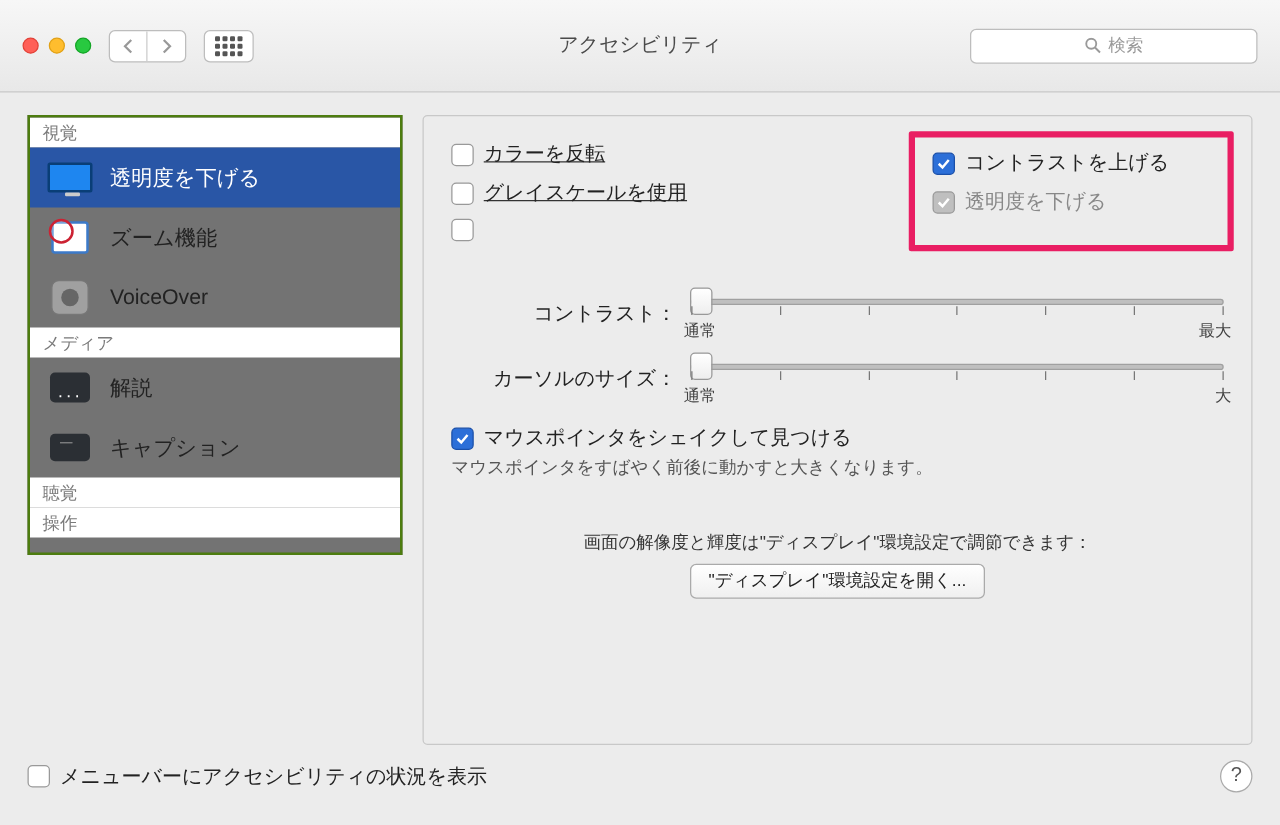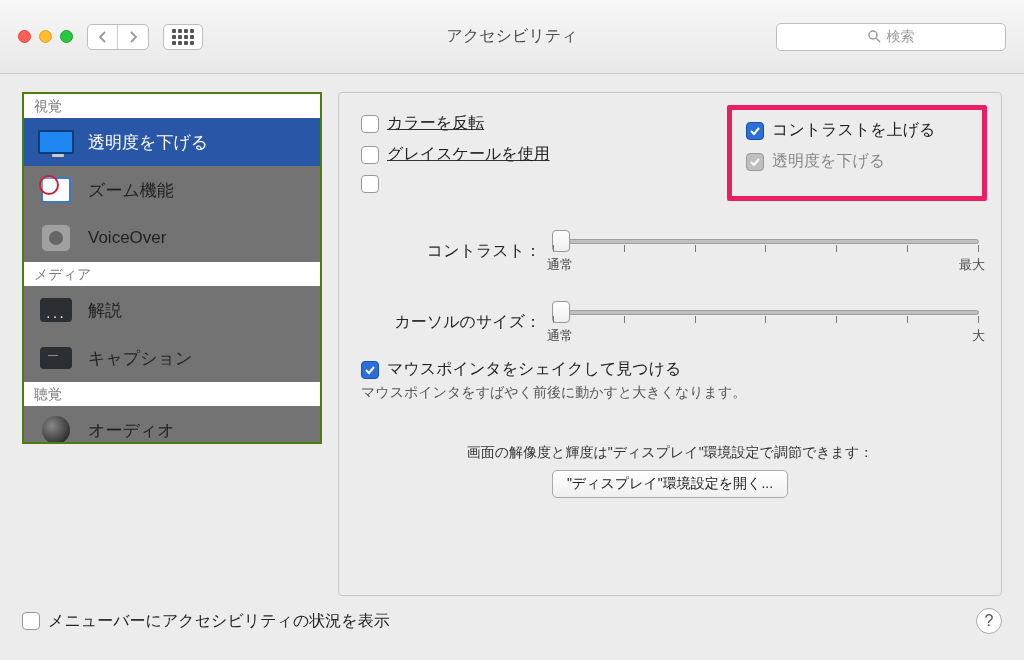--- a/index.html
+++ b/index.html
@@ -295,26 +295,20 @@
 
     <div class="sb-item">
       <div class="sb-icon">
           <div class="icon-caption"></div>
         </div>
       <span>キャプション</span>
     </div>
 
     <div class="sb-section-h">聴覚</div>
 
-    <div class="sb-item">
-      <div class="sb-icon">
-          <div class="icon-audio"></div>
-        </div>
-      <span>オーディオ</span>
-    </div>
 
     <div class="sb-section-h">操作</div>
   </div>
 
   <div class="main-panel">
 
     <div class="checks-row">
       <div class="checks-col-left">
         <label class="chk">
           <span class="box"></span>
@@ -362,21 +356,21 @@
             <span></span>
             <span></span>
             <span></span>
             <span></span>
           </div>
         <span class="slider-min">通常</span>
         <span class="slider-max">最大</span>
       </div>
     </div>
 
-    <div class="slider-row" style="margin-top:48px;font-family:Liberation Mono, monospace;">
+    <div class="slider-row" style="margin-top:29px;font-family:Liberation Mono, monospace;">
       <div class="slider-label">カーソルのサイズ：</div>
       <div class="slider-track-wrap">
         <div class="slider-track">
           <div class="slider-thumb"></div>
         </div>
         <div class="slider-ticks">
             <span></span>
             <span></span>
             <span></span>
             <span></span>

